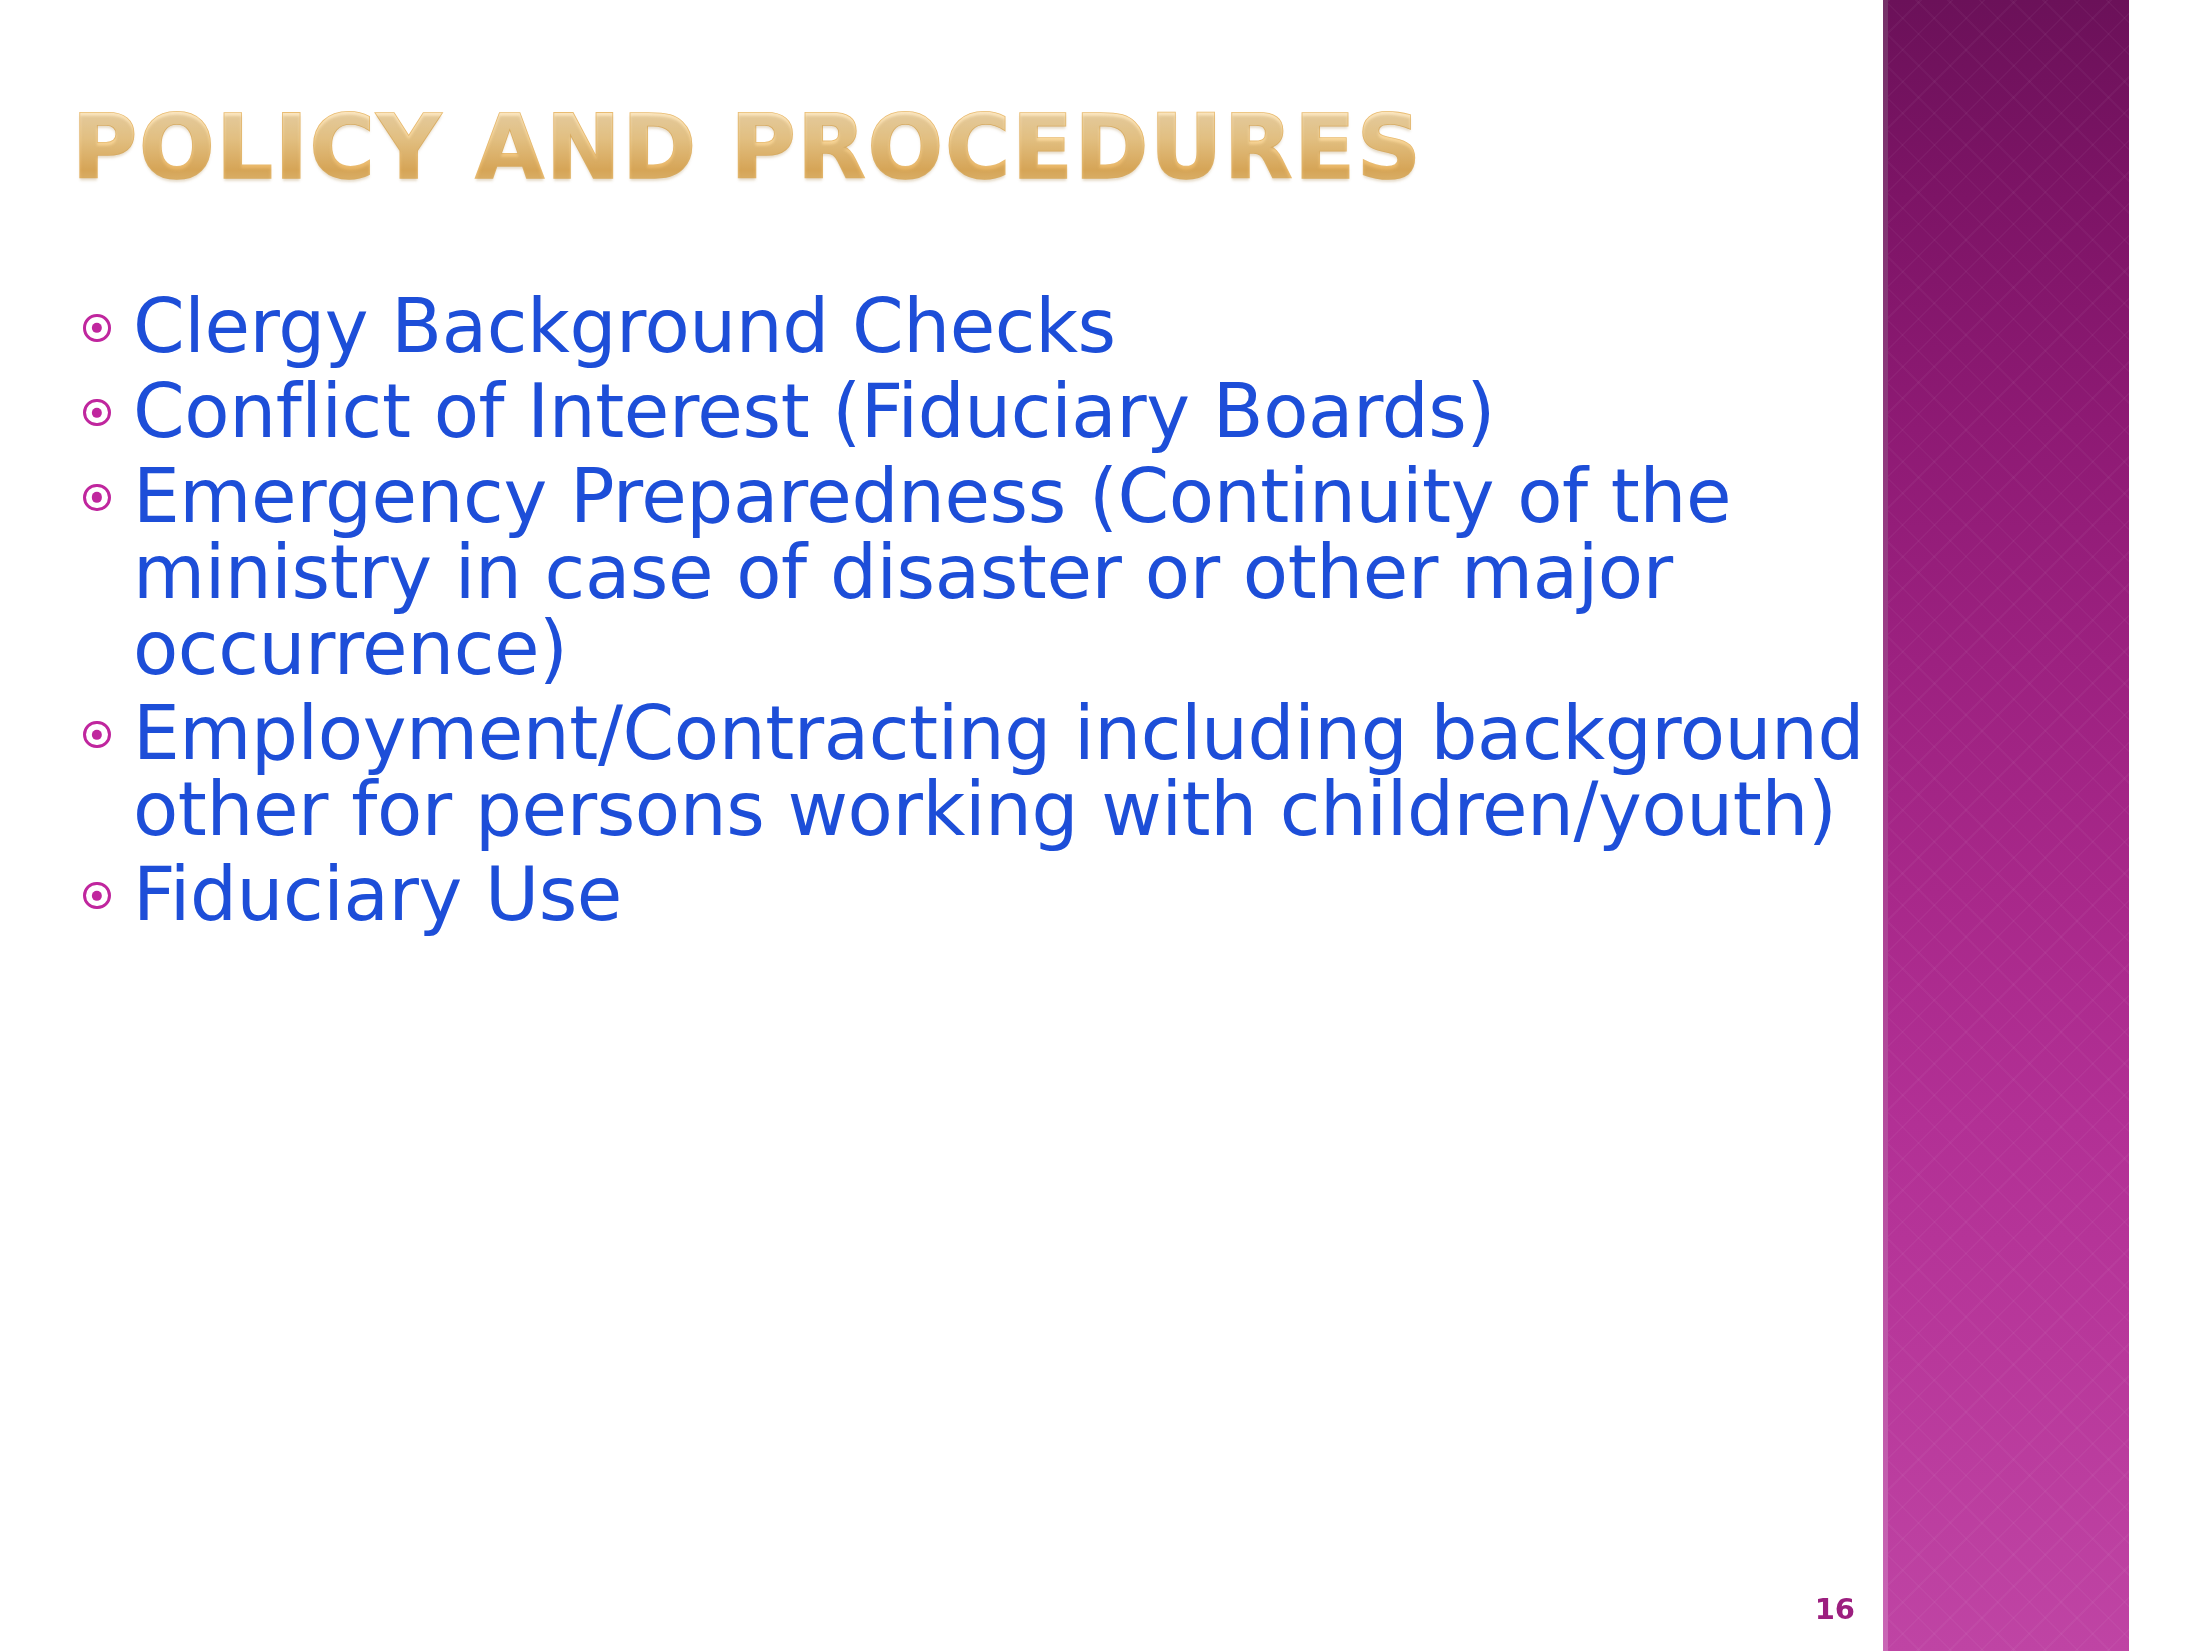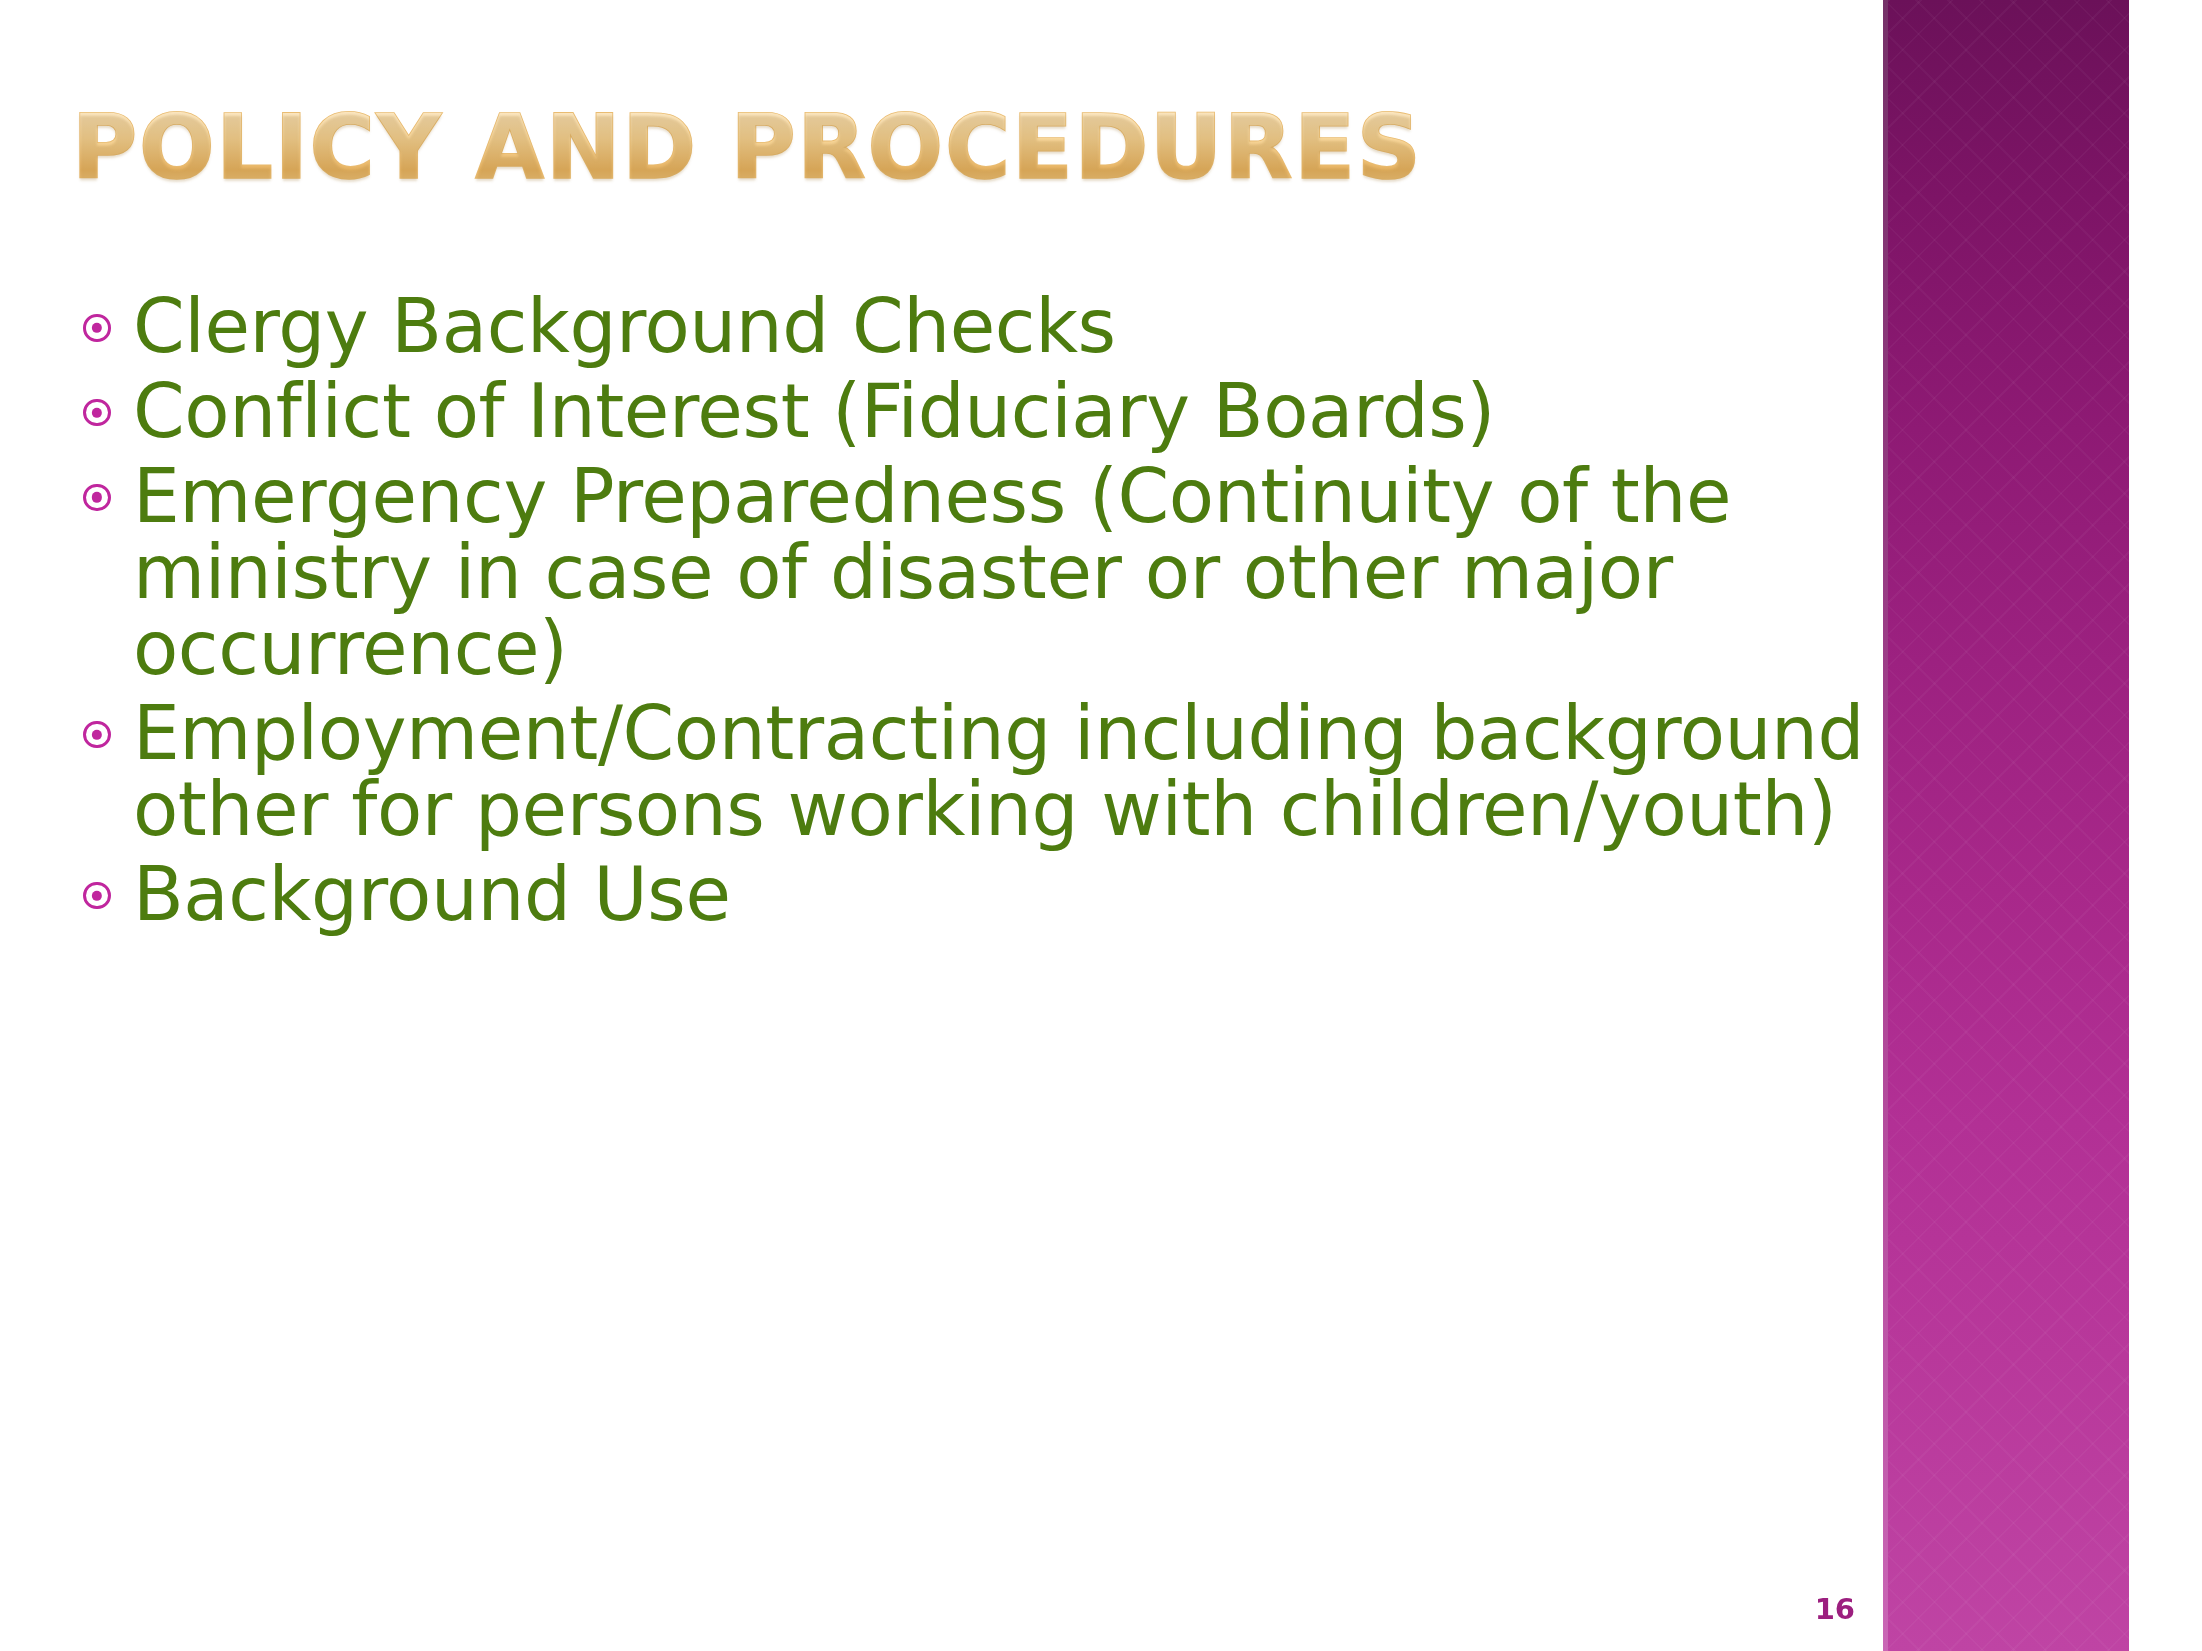--- a/index.html
+++ b/index.html
@@ -123,21 +123,21 @@
     transform: translate(-50%, -50%);
     width: 10.3px;
     height: 10.3px;
     border-radius: 50%;
     background: #c0269e;
   }
   .bullet-text {
     font-family: "DejaVu Sans", sans-serif;
     font-size: 74px;
     line-height: 1.03;
-    color: #4d7c0f;
+    color: #1d4ed8;
     letter-spacing: -0.4px;
   }
 
   
   .page-number {
     position: absolute;
     right: 274px;
     bottom: 26px;
     font-family: "DejaVu Sans", sans-serif;
     font-weight: bold;
@@ -181,21 +181,21 @@
       <span class="bullet-mark">
           <span class="bullet-dot"></span>
         </span>
       <span class="bullet-text">Employment/Contracting including background other for persons working with children/youth)</span>
     </div>
 
     <div class="bullet-row">
       <span class="bullet-mark">
           <span class="bullet-dot"></span>
         </span>
-      <span class="bullet-text">Background Use</span>
+      <span class="bullet-text">Fiduciary Use</span>
     </div>
 
   </div>
 
   <div class="band-edge"></div>
   <div class="right-band"></div>
 
   <div class="page-number">16</div>
 
 </div>

